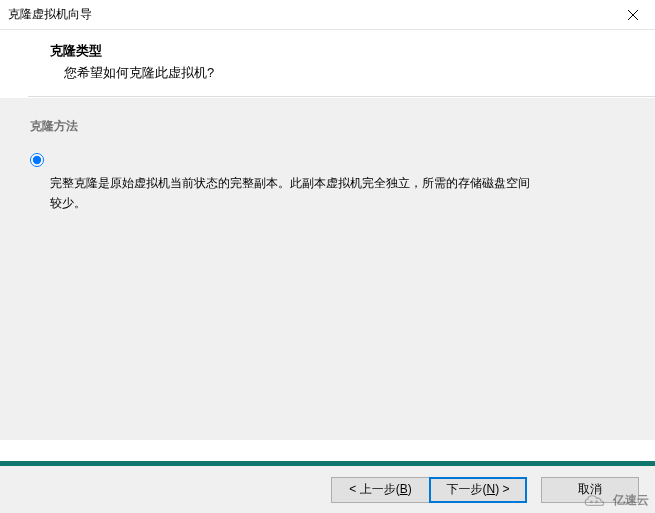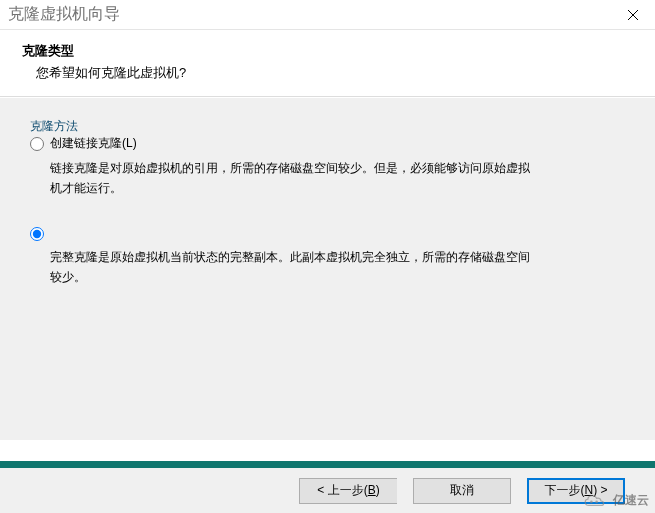--- a/index.html
+++ b/index.html
@@ -19,60 +19,63 @@
     .titlebar {
       height: 30px;
       display: flex;
       align-items: center;
       justify-content: space-between;
       padding: 0 0 0 8px;
       background: #fff;
       border-bottom: 1px solid #e5e5e5;
     }
     .titlebar-title {
-      font-size: 16px;
-      color: #737373;
+      font-size: 12px;
+      color: #000000;
     }
     .close-btn {
       width: 45px;
       height: 30px;
       display: flex;
       align-items: center;
       justify-content: center;
       cursor: pointer;
     }
     .close-btn svg {
       width: 10px;
       height: 10px;
     }
     .header-panel {
       background: #fff;
       padding: 12px 22px 14px 22px;
       border-bottom: 1px solid #ddd;
+      margin-left: 28px;
     }
     .header-title {
       font-weight: bold;
       font-size: 13px;
       color: #000;
       margin-bottom: 4px;
     }
     .header-subtitle {
       font-size: 13px;
       color: #000;
       margin-left: 14px;
     }
     .content-area {
       background: #f0f0f0;
       padding: 20px 30px;
       height: 343px;
       border-top: 1px solid #fff;
     }
     .section-label {
       font-size: 12px;
-      color: #0c4a6e;
+      color: #737373;
+      margin-bottom: 18px;
+      font-weight: bold;
     }
     .radio-group {
       margin-left: 0;
     }
     .radio-option {
       margin-bottom: 28px;
     }
     .radio-row {
       display: flex;
       align-items: center;
@@ -100,26 +103,26 @@
       line-height: 1.7;
       max-width: 480px;
     }
     .button-bar {
       position: absolute;
       bottom: 0;
       left: 0;
       right: 0;
       height: 52px;
       background: #f0f0f0;
-      border-top: 7px solid #0f766e;
+      border-top: 5px solid #0f766e;
       display: flex;
       align-items: center;
       justify-content: flex-end;
       padding-right: 16px;
-      gap: 16px;
+      gap: 0;
     }
     .btn {
       height: 26px;
       min-width: 98px;
       padding: 0 12px;
       font-size: 12px;
       font-family: inherit;
       background: #e1e1e1;
       border: 1px solid #adadad;
       cursor: pointer;
@@ -177,48 +180,39 @@
 <div class="header-panel">
   <div class="header-title">克隆类型</div>
   <div class="header-subtitle">您希望如何克隆此虚拟机?</div>
 </div>
 
 <div class="content-area">
   <div class="section-label">克隆方法</div>
 
   <div class="radio-group">
 
-    <div class="radio-option">
-      <div class="radio-row">
-        <input type="radio" name="cloneType" class="radio-input" style="">
-        <label class="radio-label">
-          <span>创建链接克隆(L)</span>
-        </label>
-      </div>
-      <div class="radio-desc">链接克隆是对原始虚拟机的引用，所需的存储磁盘空间较少。但是，必须能够访问原始虚拟机才能运行。</div>
-    </div>
 
     <div class="radio-option">
       <div class="radio-row">
         <input type="radio" name="cloneType" class="radio-input" checked="" style="">
       </div>
       <div class="radio-desc">完整克隆是原始虚拟机当前状态的完整副本。此副本虚拟机完全独立，所需的存储磁盘空间较少。</div>
     </div>
 
   </div>
 </div>
 
 <div class="button-bar">
   <button class="btn btn-back">
     <span>&lt; 上一步(<span class="underline">B</span>)</span>
   </button>
-  <button class="btn">取消</button>
   <button class="btn primary btn-next">
     <span>下一步(<span class="underline">N</span>) &gt;</span>
   </button>
+  <button class="btn">取消</button>
 </div>
 
 <div class="watermark">
   <svg class="watermark-icon" viewBox="0 0 24 16">
     <path d="M6 13 Q2 13 2 9 Q2 6 5 6 Q5 2 10 2 Q14 2 15 5 Q19 4 20 8 Q23 8 23 11 Q23 13 20 13 Z" fill="none" stroke="#888" stroke-width="1.4"></path>
     <circle cx="9" cy="9" r="1.5" fill="#888"></circle>
     <circle cx="15" cy="9" r="1.5" fill="#888"></circle>
   </svg>
   <span class="watermark-text">亿速云</span>
 </div>

